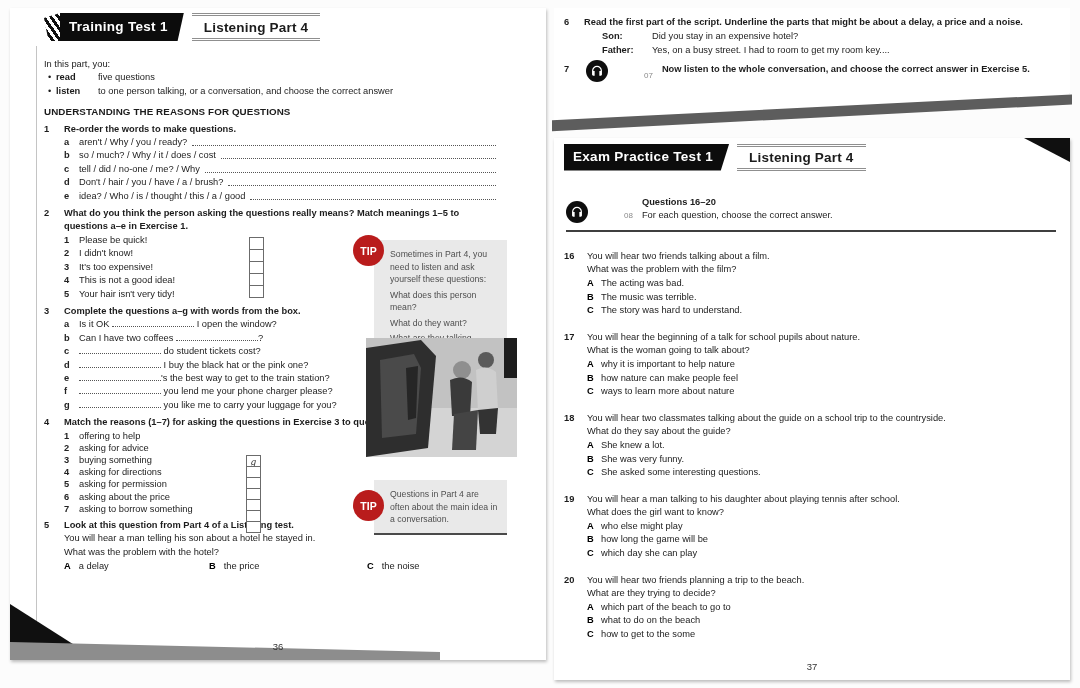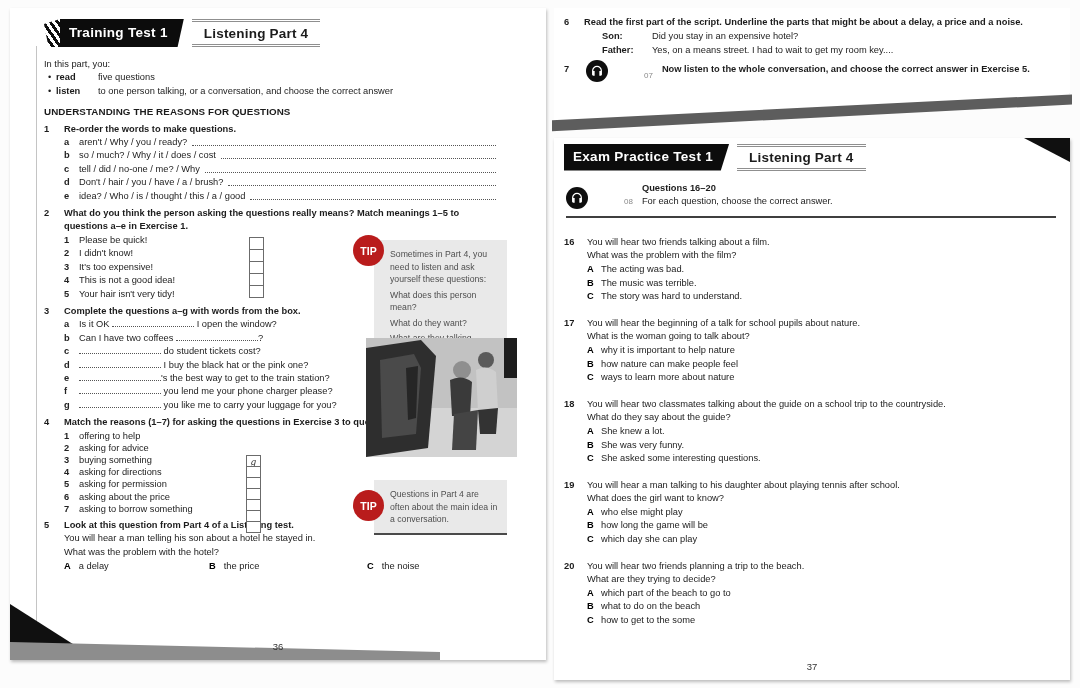--- a/index.html
+++ b/index.html
@@ -14,21 +14,21 @@
   .rp-main { left:554px; top:138px; width:516px; height:542px; box-shadow:1px 2px 3px rgba(0,0,0,.25); }
 
   
   .wedge-bl { position:absolute; left:0; bottom:14px; width:66px; height:42px; background:#101010; clip-path:polygon(0 0,0 100%,100% 100%); }
   .edge-bottom-l { position:absolute; left:0; bottom:0; width:430px; height:18px; background:#8d8d8d; clip-path:polygon(0 0,0 100%,100% 100%,100% 55%); }
   .rp-top-edge { position:absolute; left:552px; top:88px; width:520px; height:46px; background:#5d5d5d; clip-path:polygon(0 70%,100% 14%,100% 36%,0 94%); }
   .wedge-tr { position:absolute; right:0; top:0; width:46px; height:24px; background:#101010; clip-path:polygon(0 0,100% 0,100% 100%); }
   .lp-rule { position:absolute; left:26px; top:38px; height:588px; width:1px; background:#c4c4c4; }
 
   
-  .hdr { position:absolute; left:34px; top:11px; display:flex; align-items:stretch; }
+  .hdr { position:absolute; left:34px; top:5px; display:flex; align-items:stretch; }
   .tab-hatch { width:16px; background:repeating-linear-gradient(55deg,#101010 0 3px,#ffffff 3px 6px); clip-path:polygon(0 18%,100% 0,100% 100%,28% 100%); }
   .tab-black { background:#0c0c0c; color:#fff; font-weight:bold; font-size:13.5px; letter-spacing:.3px; padding:6px 16px 6px 9px; clip-path:polygon(0 0,100% 0,95% 100%,0 100%); white-space:nowrap; }
   .part-label { margin-left:8px; font-weight:bold; font-size:13.5px; letter-spacing:.2px; border-top:3px double #8f8f8f; border-bottom:3px double #8f8f8f; padding:4px 12px 3px; white-space:nowrap; align-self:center; }
 
   .lp-content { position:absolute; left:34px; top:50px; width:482px; font-size:9.3px; line-height:13.4px; }
 
   .intro-title { font-weight:normal; }
   .intro-row { display:flex; }
   .bullet { width:12px; padding-left:4px; }
   .term { font-weight:bold; width:42px; }
@@ -70,21 +70,21 @@
   .rpt-content { position:absolute; left:10px; top:8px; width:494px; font-size:9.3px; line-height:13.8px; }
   .script-row { display:flex; margin-left:38px; }
   .speaker { font-weight:bold; width:50px; flex:none; }
   .ex7row { display:flex; margin-top:3px; align-items:flex-start; }
   .audio-col { display:flex; flex-direction:row; align-items:flex-end; margin:0 9px 0 2px; flex:none;gap:36px; }
   .audio { width:22px; height:22px; border-radius:50%; background:#0e0e0e; display:flex; align-items:center; justify-content:center; }
   .track { font-size:8px; color:#8a8a8a; margin-top:1px; }
   .ex7t { font-weight:bold; padding-top:3px; }
 
   .rpm-content { position:absolute; left:10px; top:6px; width:496px; font-size:9.3px; line-height:13.6px; }
-  .rp-hdr { display:flex; margin-bottom:10px; }
+  .rp-hdr { display:flex; margin-bottom:24px; }
   .exam-intro { display:flex; margin-left:2px; }
   .qt { font-weight:bold; padding-top:1px; }
   .rp-hr { border:none; border-top:2px solid #3f3f3f; margin:7px 4px 0 2px; }
 
   .q { display:flex; margin-top:13px; }
   .qn { width:23px; flex:none; font-weight:bold; }
   .qb { flex:1; }
   .qopt { display:flex; }
   .qol { width:14px; flex:none; font-weight:bold; color:#000; }
 
@@ -318,21 +318,21 @@
     <div class="exh" style="margin-top:0;">
       <span class="exn">6</span>
       <span>Read the first part of the script. Underline the parts that might be about a delay, a price and a noise.</span>
     </div>
     <div class="script-row">
       <span class="speaker">Son:</span>
       <span>Did you stay in an expensive hotel?</span>
     </div>
     <div class="script-row">
       <span class="speaker">Father:</span>
-      <span>Yes, on a means street. I had to wait to get my room key....</span>
+      <span>Yes, on a busy street. I had to room to get my room key....</span>
     </div>
     <div class="ex7row">
       <span class="exn" style="font-weight:bold;padding-top:3px;">7</span>
       <span class="audio-col">
         <span class="audio">
           <svg width="14" height="14" viewBox="0 0 24 24">
               <path fill="#fff" d="M12 3a8.5 8.5 0 0 0-8.5 8.5V18a2 2 0 0 0 2 2H8v-8H5.6A6.6 6.6 0 0 1 12 5a6.6 6.6 0 0 1 6.4 7H16v8h2.5a2 2 0 0 0 2-2v-6.5A8.5 8.5 0 0 0 12 3z"></path>
             </svg>
         </span>
         <span class="track">07</span>

